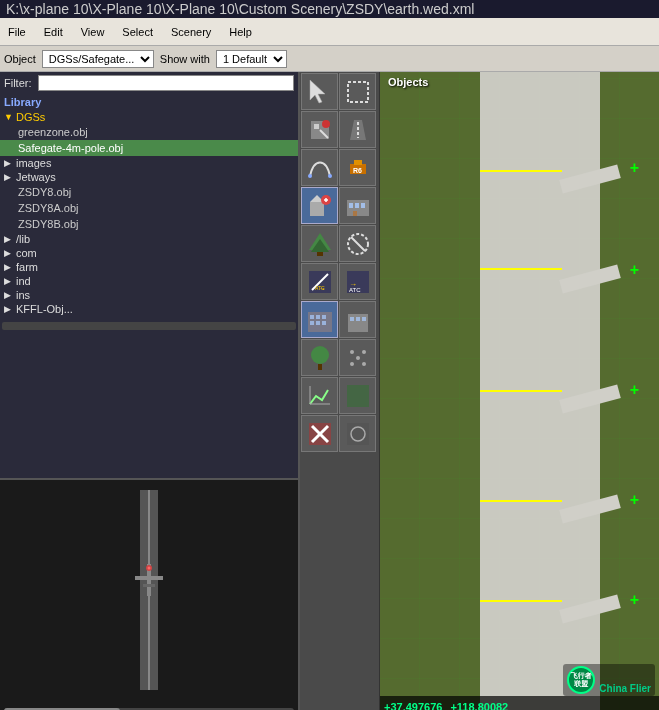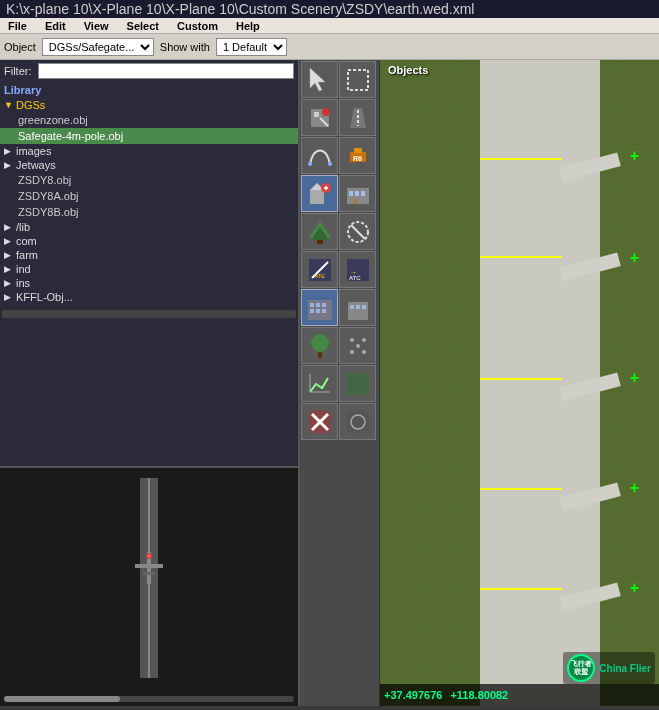--- a/index.html
+++ b/index.html
@@ -21,27 +21,26 @@
       align-items: center;
       padding: 0 6px;
       font-size: 14px;
       white-space: nowrap;
       overflow: hidden;
     }
 
     
     #menu-bar {
       background: #e8e4dc;
-      height: 16px;
+      height: 28px;
       display: flex;
       align-items: center;
       padding: 0 4px;
       gap: 10px;
       border-bottom: 1px solid #aaa;
-      font-weight: bold;
     }
     .menu-item {
       font-size: 11px;
       color: #000;
       cursor: pointer;
       padding: 0 4px;
     }
 
     
     #toolbar {
@@ -375,21 +374,21 @@
       color: #00ff88;
       font-size: 11px;
       font-weight: bold;
     }
     
     .watermark {
       position: absolute;
       bottom: 22px;
       right: 4px;
       display: flex;
-      align-items: center;
+      align-items: flex-end;
       gap: 4px;
       background: rgba(0,0,0,0.4);
       padding: 2px 4px;
       border-radius: 3px;
     }
     .watermark-text {
       color: #00cc88;
       font-size: 10px;
       font-weight: bold;
       font-family: sans-serif;
@@ -420,21 +419,21 @@
 
 <div id="title-bar">
   <span>K:\x-plane 10\X-Plane 10\X-Plane 10\Custom Scenery\ZSDY\earth.wed.xml</span>
 </div>
 
 <div id="menu-bar">
   <span class="menu-item">File</span>
   <span class="menu-item">Edit</span>
   <span class="menu-item">View</span>
   <span class="menu-item">Select</span>
-  <span class="menu-item">Custom</span>
+  <span class="menu-item">Scenery</span>
   <span class="menu-item">Help</span>
 </div>
 
 <div id="toolbar">
   <span class="toolbar-label">Object</span>
   <select class="toolbar-combo">
     <option>DGSs/Safegate...</option>
   </select>
   <span class="toolbar-label">Show with</span>
   <select class="toolbar-combo toolbar-combo-show">

